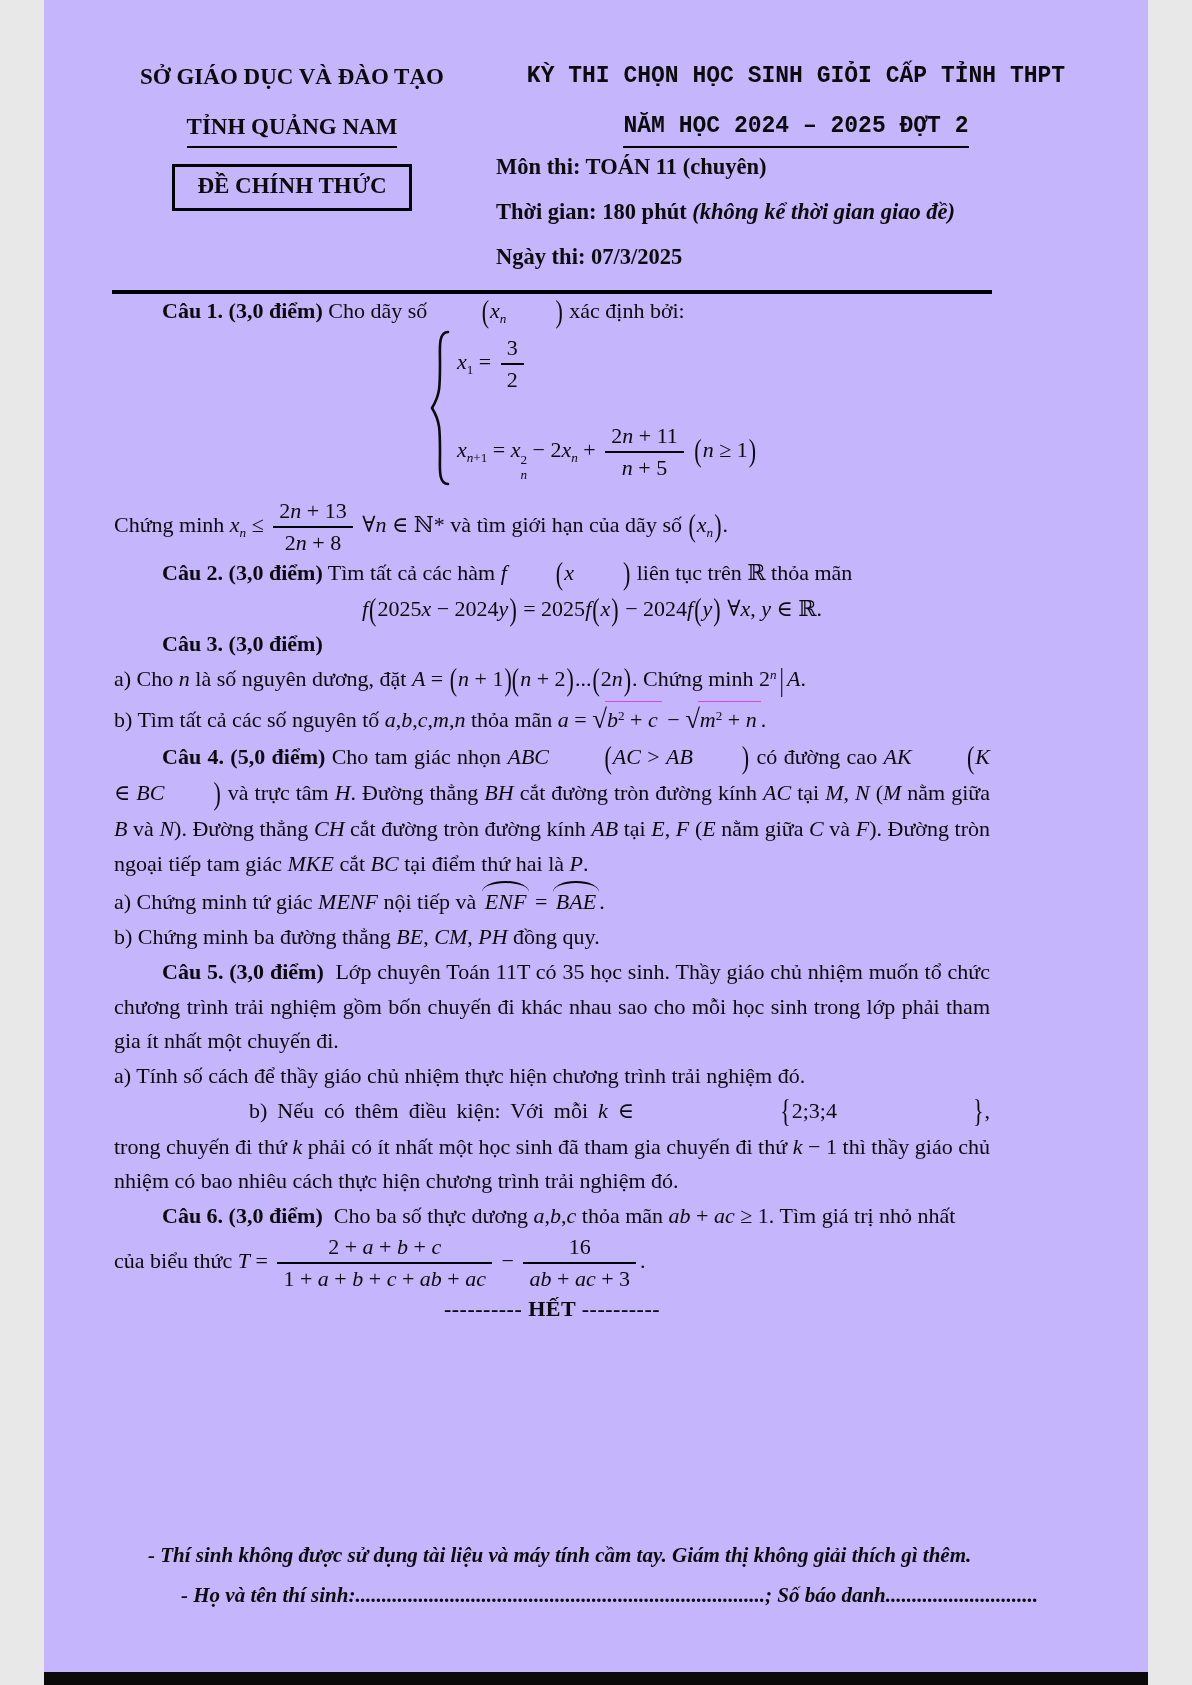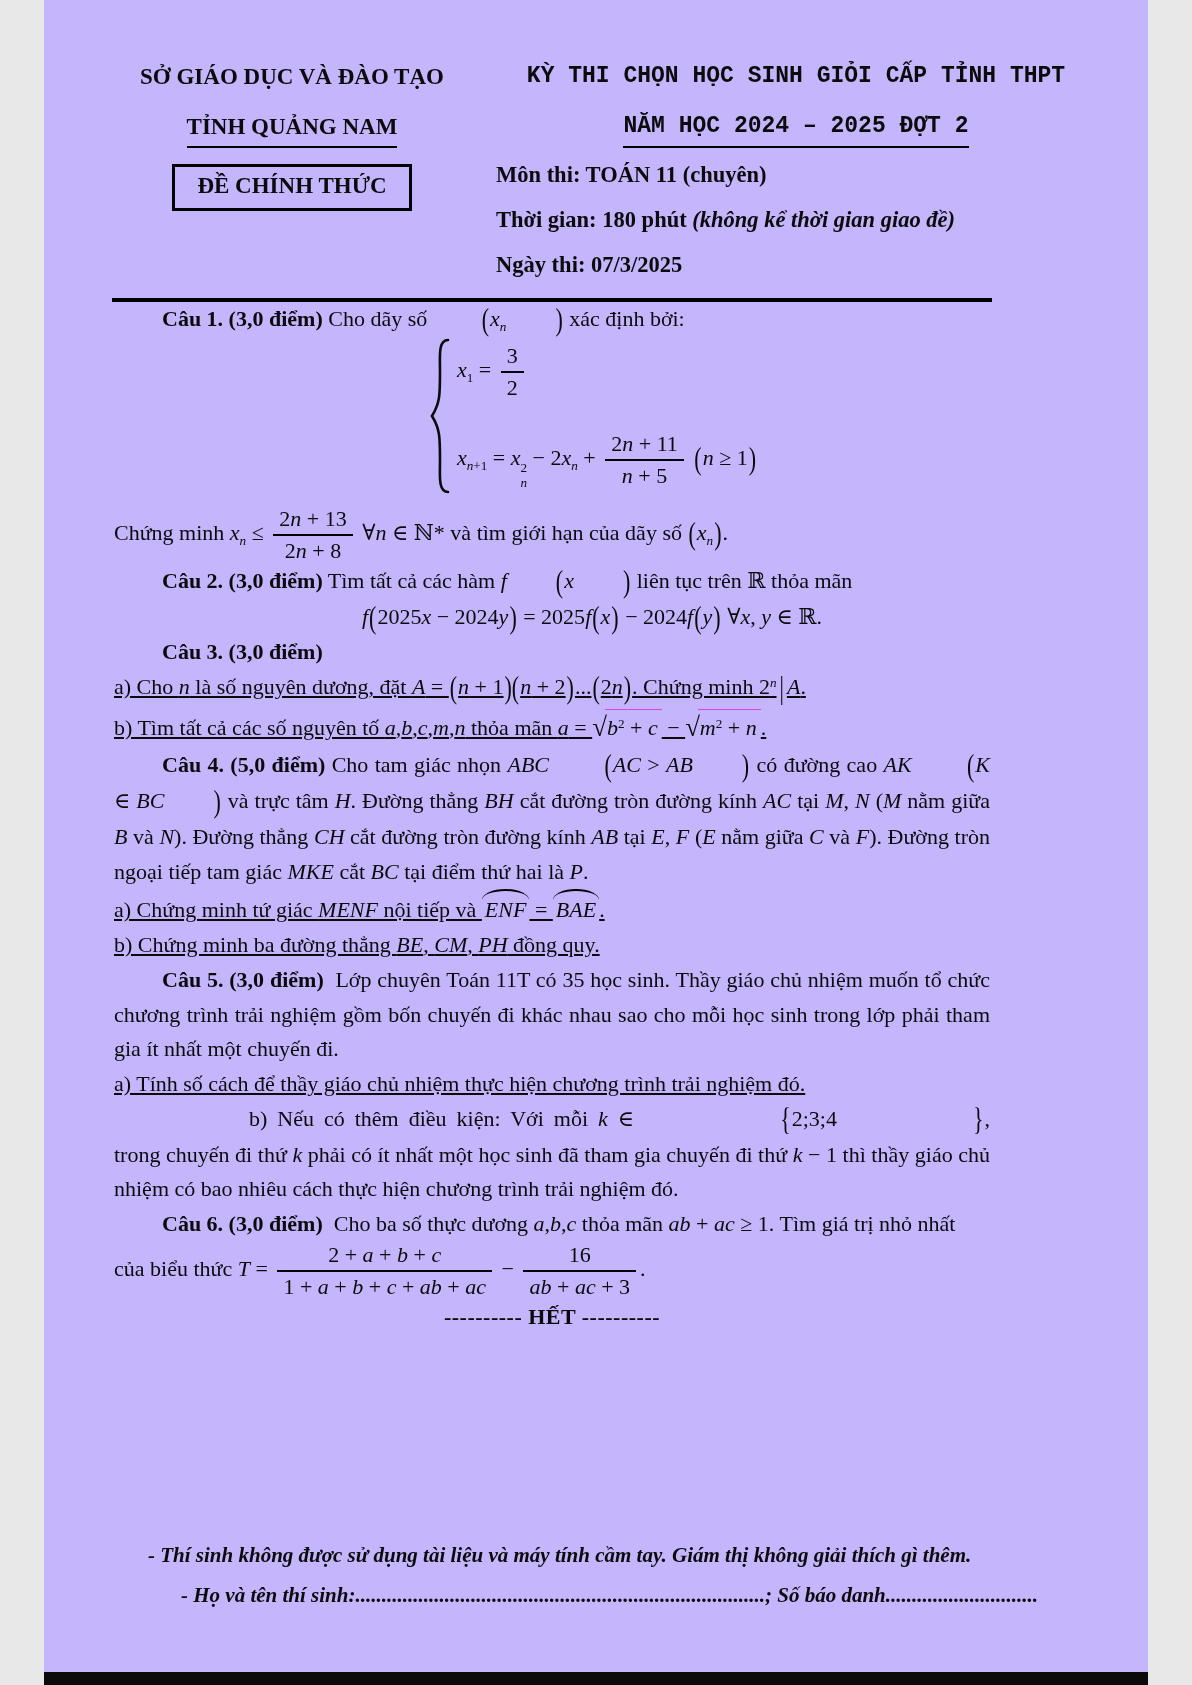--- a/index.html
+++ b/index.html
@@ -9,29 +9,29 @@
     font-family:"Liberation Serif","DejaVu Serif",serif;
   }
   
   .header{display:flex; padding-top:62px;}
   .h-left{width:380px; margin-left:58px; text-align:center; flex:none;}
   .h-right{width:600px; margin-left:14px; text-align:center; flex:none;}
   .h-bold{font-weight:bold; font-size:23px; line-height:1.3; white-space:nowrap;}
   .h-title{font-weight:bold; font-size:23px; line-height:1.3; white-space:nowrap;font-family:Liberation Mono, monospace;}
   .ul{display:inline-block; border-bottom:2.5px solid #000; padding-bottom:4px; margin-top:20px;}
   .debox{display:inline-block; margin-top:16px; border:3px solid #000; padding:6px 22px 9px; font-weight:bold; font-size:23px; white-space:nowrap;}
-  .h-meta{ text-align:left; font-weight:bold; font-size:22.5px; line-height:1.3; margin-top:12px; white-space:nowrap;}
+  .h-meta{ text-align:left; font-weight:bold; font-size:22.5px; line-height:1.3; margin-top:4px; white-space:nowrap;}
   .h-meta.m2,.h-meta.m3{margin-top:16px;}
   .h-meta .note{font-style:italic;}
   .rule{border:0; border-top:4px solid #000; margin:18px 156px 0 68px;}
   
   .content{padding:0 158px 0 70px; font-size:22px; line-height:1.58;}
   .content > div{margin:0;}
   .q-head{text-indent:48px;}
-  .sub{margin-left:135px;text-decoration:underline;}
+  .sub{margin-left:135px;}
   .para{text-align:justify; text-indent:48px;}
   .display{text-align:center; margin-left:-70px !important; margin-right:-150px !important;}
   .claim{margin-left:133px;}
   i{font-family:"Liberation Serif","DejaVu Serif",serif;}
   sub{font-size:0.6em; vertical-align:-0.38em; line-height:0;}
   sup{font-size:0.6em; vertical-align:0.5em; line-height:0;}
   .frac{display:inline-block; text-align:center; vertical-align:middle; margin:0 4px; line-height:1.18; text-indent:0;}
   .frac .top{display:block; padding:0 6px 2px; border-bottom:2px solid #000;}
   .frac .bot{display:block; padding:2px 6px 0;}
   .pb{display:inline-block; transform:scaleY(1.45); vertical-align:-1px; padding:0 1px; font-style:normal;}

